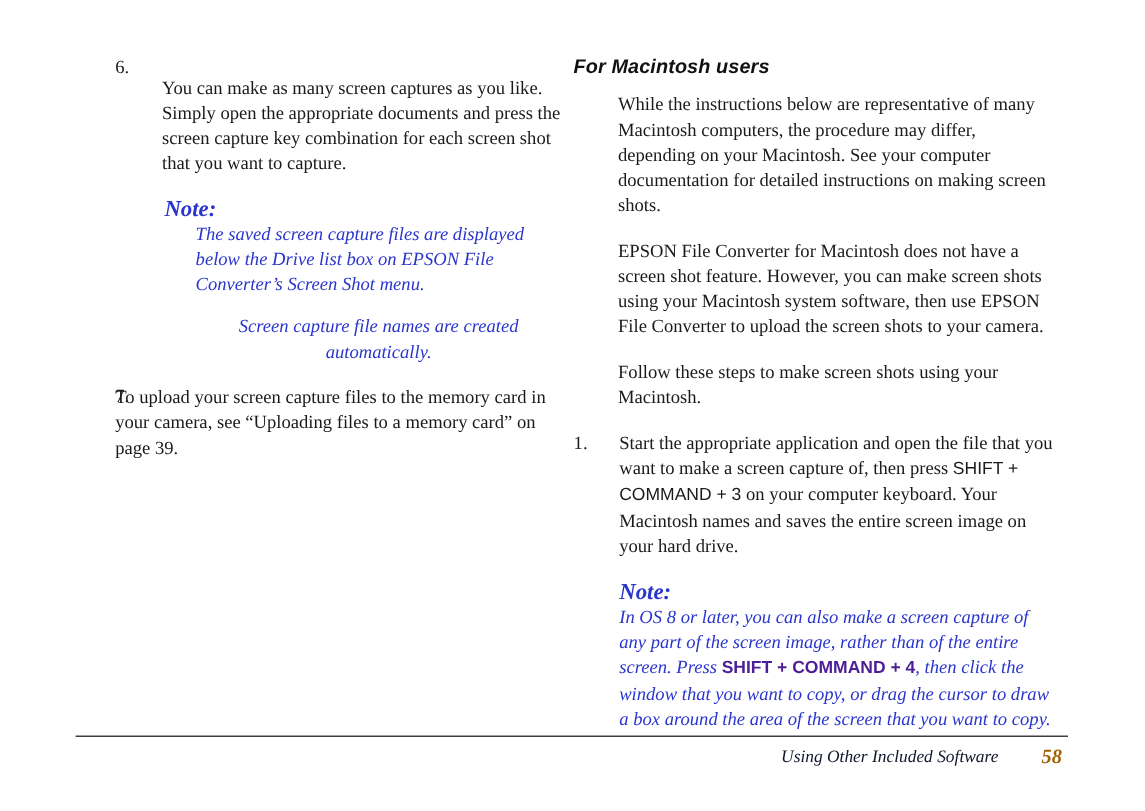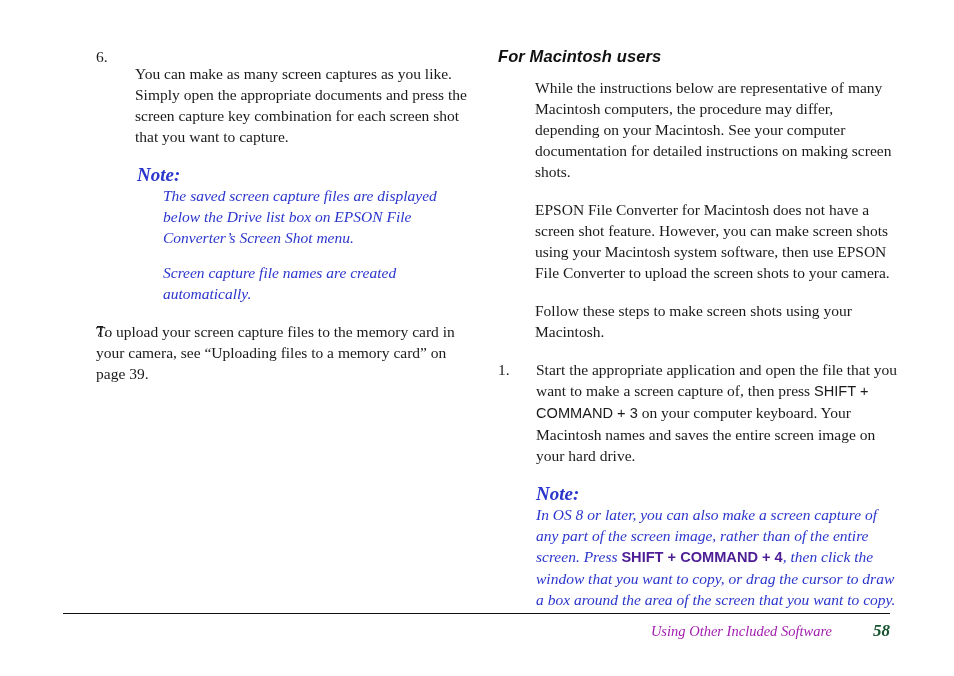--- a/index.html
+++ b/index.html
@@ -18,21 +18,21 @@
   .page {
     position: absolute;
     inset: 0;
   }
   
   .col {
     position: absolute;
     top: 46px;
   }
   .col-left  { left: 96px;  width: 372px; }
-  .col-right { left: 498px; width: 400px; }
+  .col-right { left: 478px; width: 400px; }
 
   
   .blk { position: relative; margin-bottom: 17px; }
 
   .num {
     position: absolute;
     left: 0;
     top: 0;
     width: 30px;
     text-align: left;
@@ -71,21 +71,21 @@
     font-size: 19px;
     line-height: 21px;
   }
   .note-body {
     font-style: italic;
     font-size: 15.5px;
     line-height: 21px;
   }
   .note-indent .note-label { margin-left: 41px; }
   .note-indent .note-body  { margin-left: 67px; }
-  .note-para + .note-para { margin-top: 14px; }
+  .note-para + .note-para { margin-top: 14px; text-align: center; }
 
   .col-right .note { margin-left: 38px; }
   .col-right .note .note-label,
   .col-right .note .note-body { margin-left: 0; }
 
   
   .ui {
     font-family: "Liberation Sans", "DejaVu Sans", sans-serif;
     font-style: normal;
     font-size: 14.6px;
@@ -107,30 +107,30 @@
     left: 63px;
     width: 827px;
     height: 24px;
     display: flex;
     align-items: center;
     justify-content: flex-end;
   }
   .footer-title {
     font-style: italic;
     font-size: 14.5px;
-    color: #a21caf;
+    color: #0f172a;
     margin-right: 36px;
   }
   .footer-page {
     font-style: italic;
     font-weight: bold;
     font-size: 17px;
-    color: #14532d;
+    color: #a16207;
     min-width: 22px;
-    text-align: right;
+    text-align: left;
   }
 </style>
 </head>
 <body>
 
 <div class="page">
 
   <div class="col col-left">
 
     <div class="blk item">

